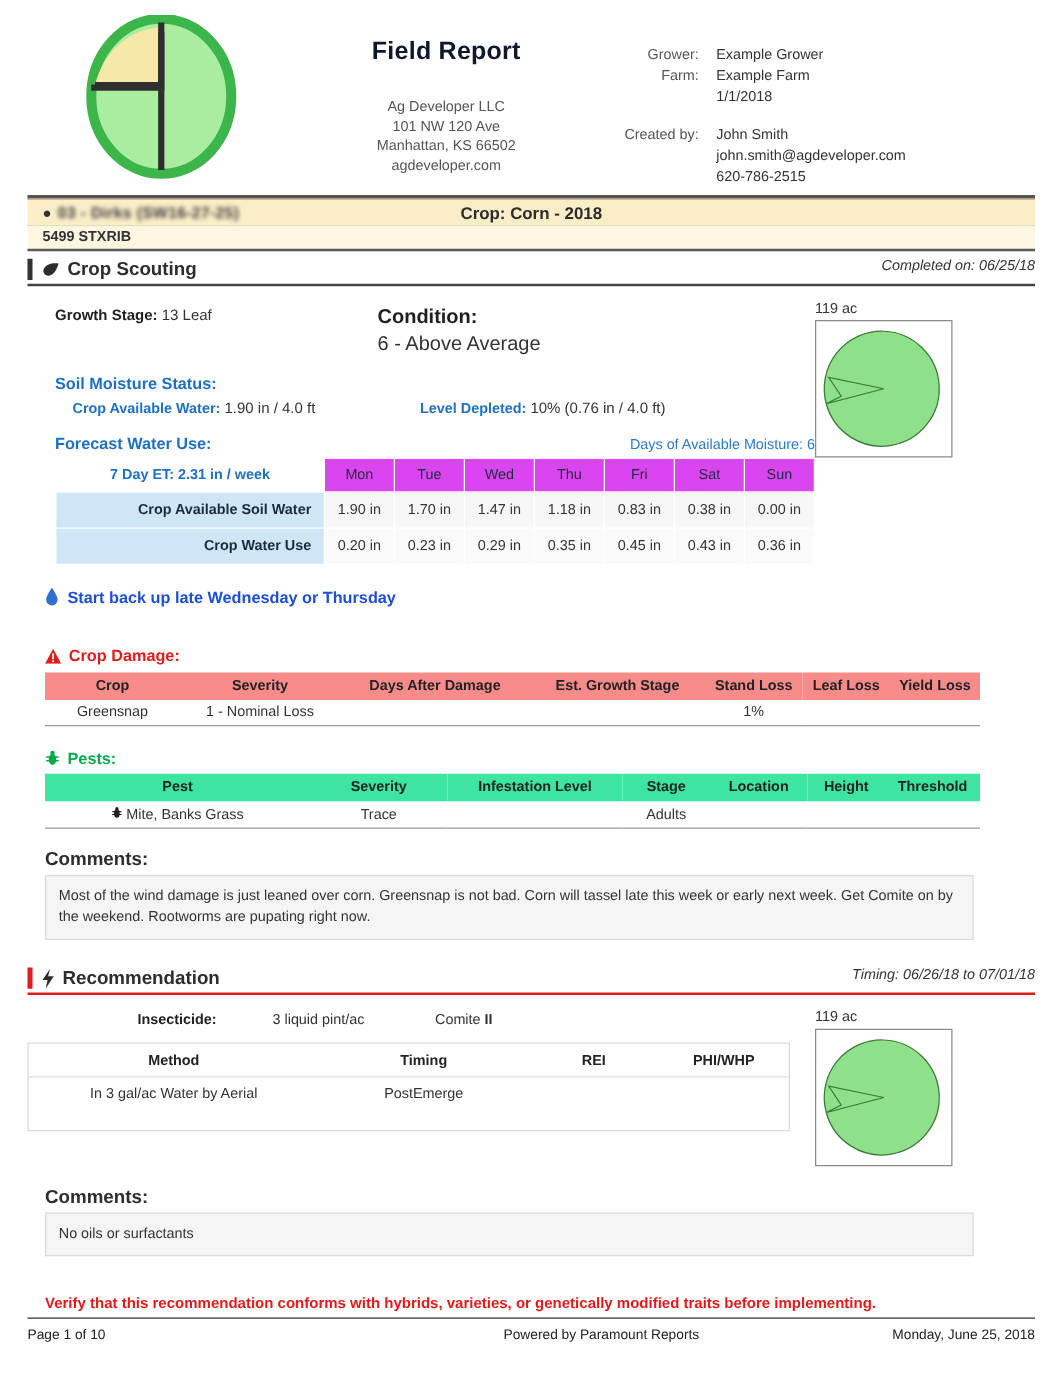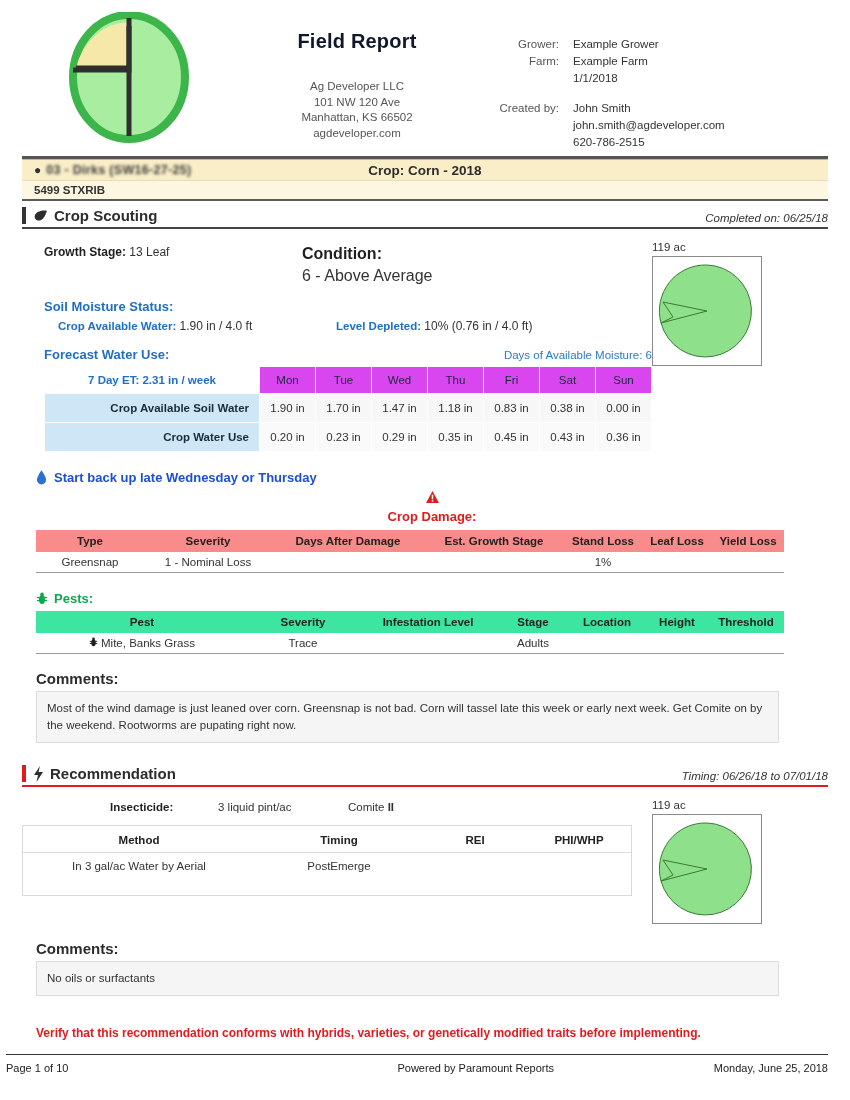--- a/index.html
+++ b/index.html
@@ -38,21 +38,21 @@
   .pin-icon { margin-right: 5px; font-size: 12px; color: #333; }
   .crop-title { position: absolute; left: 0; right: 0; text-align: center; font-weight: bold; font-size: 13.5px; color: #2c2c2c; pointer-events:none;}
   .field-bar-inner { position: relative; width: 100%; display: flex; align-items: center; }
   .variety-bar {
     background: #fdf6e0; border-bottom: 2px solid #5a5a5a;
     height: 20px; display: flex; align-items: center; padding: 0 12px;
     font-weight: bold; font-size: 11.5px; color: #333;
   }
 
   
-  .section-head { display: flex; align-items: flex-end; padding: 6px 0 3px 0; position: relative; }
+  .section-head { display: flex; align-items: flex-start; padding: 6px 0 3px 0; position: relative; }
   .section-accent { width: 4px; height: 17px; background: #333; margin-right: 7px; }
   .section-accent.red { background: #e11b1b; }
   .section-title { font-size: 15px; font-weight: bold; color: #2d2d2d; display: flex; align-items: center; gap: 6px; }
   .section-right { margin-left: auto; font-style: italic; font-size: 11.5px; color: #333; }
   .section-rule { border-bottom: 2px solid #444; margin-bottom: 8px; }
   .section-rule.red { border-bottom: 2px solid #e11b1b; }
 
   
   .scout-body { display: flex; }
   .scout-left { width: 630px; padding-left: 22px; padding-top: 8px; }
@@ -115,21 +115,21 @@
 
   .meth-box { border: 1px solid #d9d9d9; margin: 12px 0 0 0; width: 610px; padding: 0 0 16px 0; }
   table.meth { border-collapse: collapse; width: 100%; font-size: 11.5px; table-layout: fixed; }
   table.meth th { padding: 8px 4px 6px 4px; font-weight: bold; text-align: center; color: #222; }
   table.meth tr.hdr th { border-bottom: 1px solid #dcdcdc; }
   table.meth td { padding: 7px 4px; text-align: center; color: #333; }
 
   .warn { color: #e11b1b; font-weight: bold; font-size: 12px; margin-top: 30px; }
 
   
-  .footer { position: absolute; left: 6px; right: 22px; bottom: 26px; border-top: 1px solid #333; padding-top: 7px; display: flex; font-size: 11px; color: #222; }
+  .footer { position: absolute; left: 22px; right: 22px; bottom: 26px; border-top: 1px solid #333; padding-top: 7px; display: flex; font-size: 11px; color: #222; }
   .f-l { flex: 1; text-align: left; }
   .f-c { flex: 1; text-align: right; }
   .f-r { flex: 1; text-align: right; }
 </style>
 </head>
 <body>
 
 <div class="page">
 
   <div class="header">
@@ -291,32 +291,32 @@
     </div>
   </div>
 
   <div class="alert-line">
     <svg width="11" height="15" viewBox="0 0 12 16">
       <path d="M6 0 C6 0 1 7 1 10.5 A5 5 0 0 0 11 10.5 C11 7 6 0 6 0 Z" fill="#2f6fd0"></path>
     </svg>
     <span>Start back up late Wednesday or Thursday</span>
   </div>
 
-  <div style="margin-top:6px; margin-left:14px;flex-direction:column;" class="tbl-head-title red">
+  <div style="margin-top:32px; margin-left:14px;" class="tbl-head-title red">
     <svg width="13" height="12" viewBox="0 0 14 13">
       <path d="M7 0 L14 13 L0 13 Z" fill="#e11b1b"></path>
       <rect x="6.2" y="4" width="1.6" height="5" fill="#fff"></rect>
       <rect x="6.2" y="10" width="1.6" height="1.6" fill="#fff"></rect>
     </svg>
     <span>Crop Damage:</span>
   </div>
   <table class="dt" style="margin-top:6px">
     <tbody>
         <tr class="hd-damage">
-      <th style="width:108px">Type</th>
+      <th style="width:108px">Crop</th>
       <th style="width:128px">Severity</th>
       <th style="width:152px">Days After Damage</th>
       <th style="width:140px">Est. Growth Stage</th>
       <th style="width:78px">Stand Loss</th>
       <th style="width:70px">Leaf Loss</th>
       <th style="width:72px">Yield Loss</th>
     </tr>
     <tr>
       <td>Greensnap</td>
       <td>1 - Nominal Loss</td>

